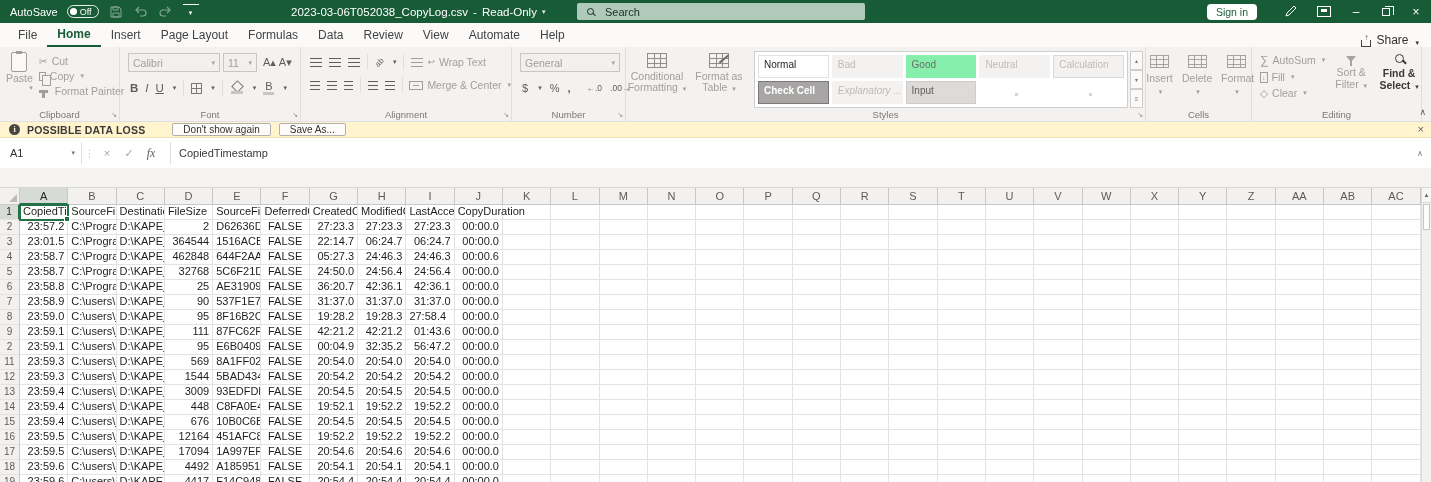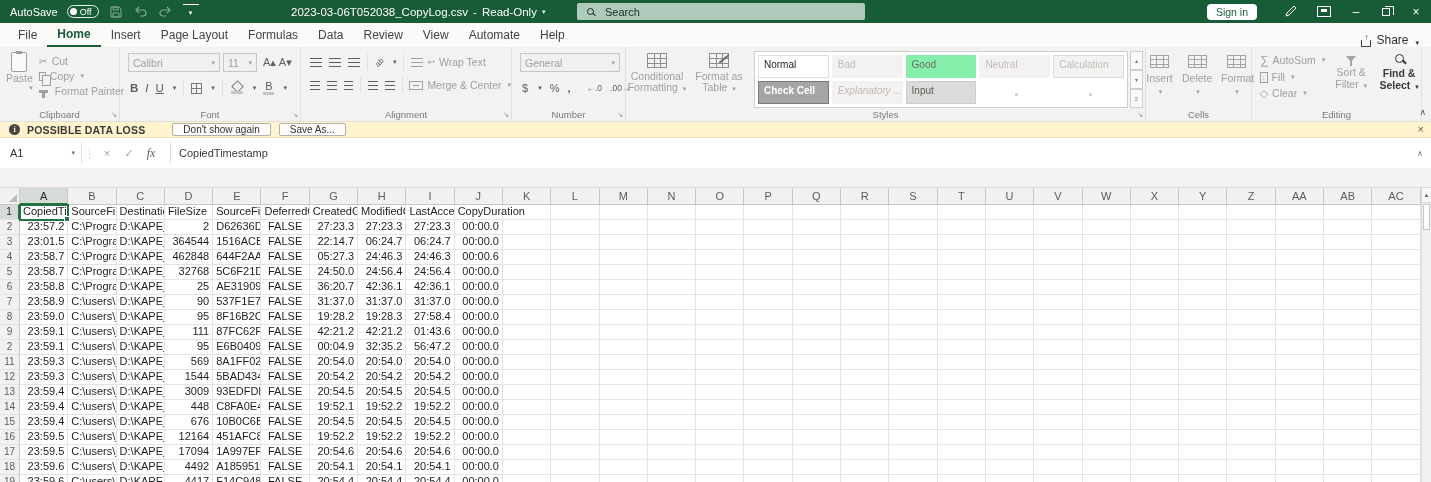--- a/index.html
+++ b/index.html
@@ -721,21 +721,21 @@
       <div class="grow">
         <div class="rh">8</div>
         <div class="cell" style="text-align: right;">23:59.0</div>
         <div class="cell" style="text-align: left;">C:\users\j</div>
         <div class="cell" style="text-align: left;">D:\KAPE_t</div>
         <div class="cell" style="text-align: right;">95</div>
         <div class="cell" style="text-align: left;">8F16B2CF0</div>
         <div class="cell" style="text-align: center;">FALSE</div>
         <div class="cell" style="text-align: right;">19:28.2</div>
         <div class="cell" style="text-align: right;">19:28.3</div>
-        <div class="cell" style="text-align: right;">27:58.4</div>
+        <div class="cell" style="">27:58.4</div>
         <div class="cell" style="text-align: right;">00:00.0</div>
         <div class="cell"></div>
         <div class="cell"></div>
         <div class="cell"></div>
         <div class="cell"></div>
         <div class="cell"></div>
         <div class="cell"></div>
         <div class="cell"></div>
         <div class="cell"></div>
         <div class="cell"></div>

